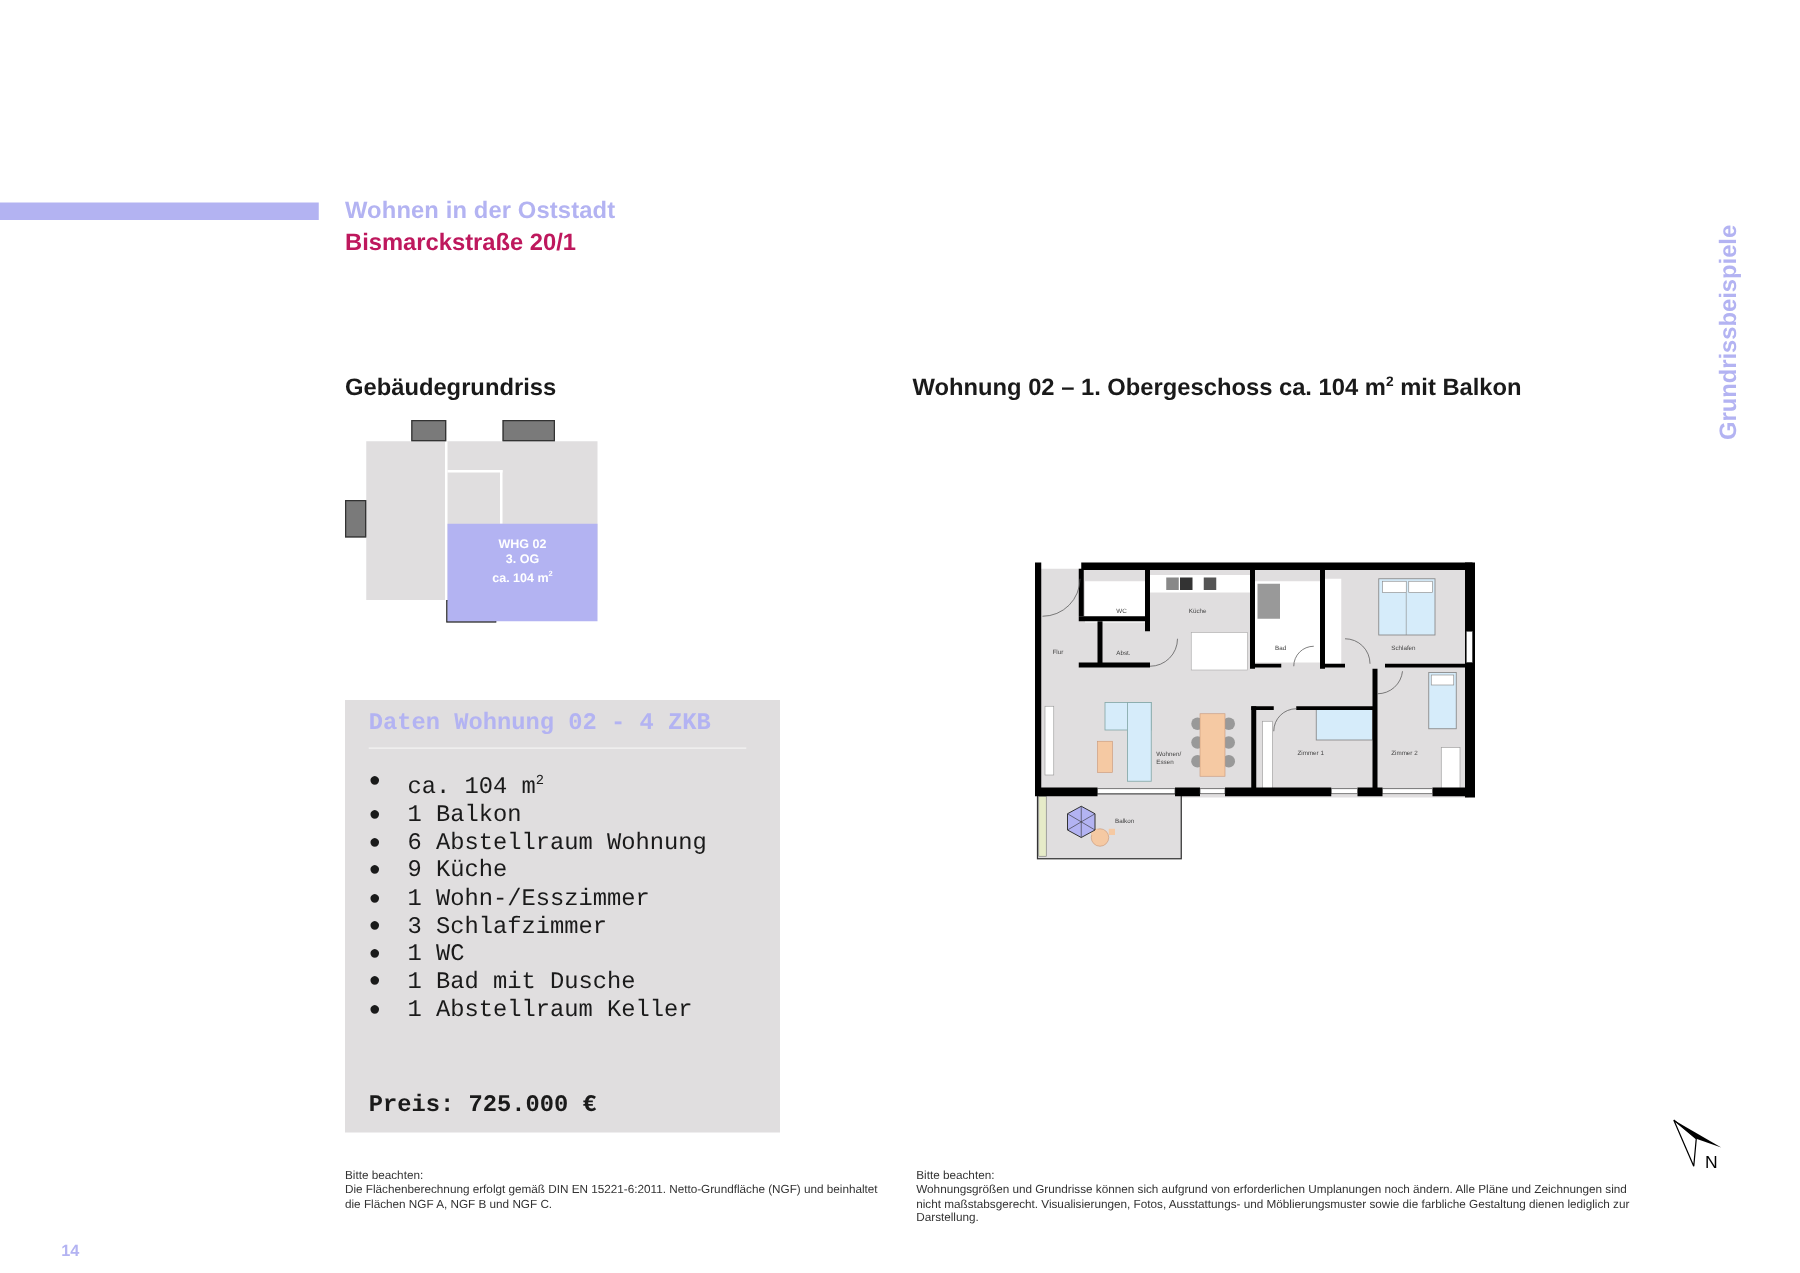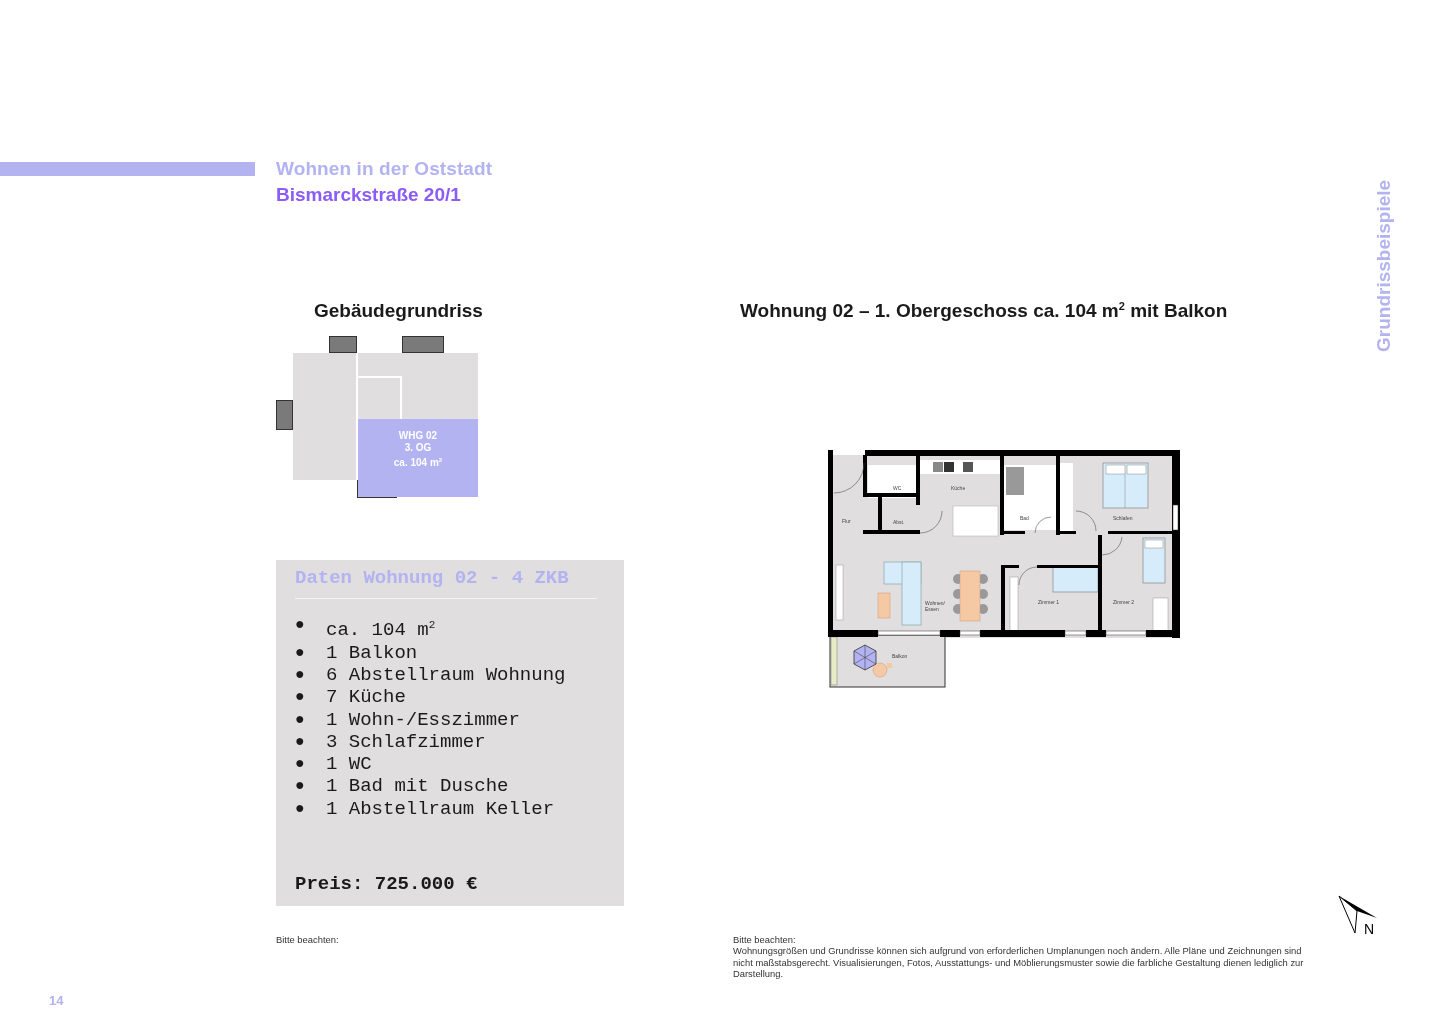--- a/index.html
+++ b/index.html
@@ -1,20 +1,20 @@
 <!DOCTYPE html>
 <html><head>
 <meta charset="utf-8">
 <style>
   html, body { margin:0; padding:0; }
   body { width:1440px; height:1018px; position:relative; background:#ffffff; overflow:hidden;
          font-family:"Liberation Sans", sans-serif; color:#1a1a1a; }
   .accent-bar { position:absolute; left:0; top:162px; width:255px; height:14px; background:#b3b3f2; }
   .site-title { position:absolute; left:276px; top:158px; font-size:19px; font-weight:bold; color:#b3b3f2; letter-spacing:0.1px; }
-  .site-address { position:absolute; left:276px; top:184px; font-size:19px; font-weight:bold; color:#8b5cf6; }
+  .site-address { position:absolute; left:276px; top:184px; font-size:19px; font-weight:bold; color:#be185d; }
   .side-label { position:absolute; left:1373px; top:352px; transform-origin:left top; transform:rotate(-90deg);
                 font-size:19px; font-weight:bold; color:#b3b3f2; white-space:nowrap; }
   .section-h { position:absolute; font-size:19px; font-weight:bold; color:#1a1a1a; }
   .section-h sup { font-size:11px; }
   
   .bp { position:absolute; left:276px; top:336px; width:210px; height:165px; }
   .bp .blk { position:absolute; background:#e0dedf; }
   .bp .dark { position:absolute; background:#7a7a7a; border:1px solid #333; box-sizing:border-box; }
   .bp .wline { position:absolute; background:#ffffff; }
   .bp .unit { position:absolute; left:82px; top:83px; width:120px; height:78px; background:#b3b3f2;
@@ -35,38 +35,38 @@
   .compass { position:absolute; left:1335px; top:893px; width:50px; height:45px; }
 </style>
 </head>
 <body>
 
 <div class="accent-bar"></div>
 <div class="site-title">Wohnen in der Oststadt</div>
 <div class="site-address">Bismarckstraße 20/1</div>
 <div class="side-label">Grundrissbeispiele</div>
 
-<div class="section-h" style="left:276px;top:300px;margin-left:38px;">Gebäudegrundriss</div>
+<div class="section-h" style="left:276px;top:300px;">Gebäudegrundriss</div>
 <div class="bp">
   <div class="blk" style="left:17px;top:17px;width:185px;height:127px;"></div>
   <div class="wline" style="left:80px;top:17px;width:2px;height:127px;"></div>
   <div class="wline" style="left:82px;top:40px;width:44px;height:2px;"></div>
   <div class="wline" style="left:124px;top:40px;width:2px;height:43px;"></div>
   <div class="dark" style="left:53px;top:0;width:28px;height:17px;"></div>
   <div class="dark" style="left:126px;top:0;width:42px;height:17px;"></div>
   <div class="dark" style="left:0;top:64px;width:17px;height:30px;"></div>
   <div class="dark" style="left:81px;top:144px;width:40px;height:18px;"></div>
   <div class="unit">
     <div>WHG 02</div>
     <div>3. OG</div>
     <div><span>ca. 104 m</span><sup>2</sup></div>
   </div>
 </div>
 
-<div class="section-h" style="left:730px;top:300px;margin-left:10px;">
+<div class="section-h" style="left:730px;top:300px;">
   <span>Wohnung 02 – 1. Obergeschoss ca. 104 m</span><sup>2</sup><span> mit Balkon</span>
 </div>
 
 <svg class="floorplan" viewBox="0 0 370 250" width="370" height="250">
 
   <rect x="10" y="10" width="345" height="183" fill="#e0dedf"></rect>
 
   <rect x="10" y="190" width="115" height="52" fill="#e0dedf" stroke="#333" stroke-width="1"></rect>
   <rect x="11" y="192" width="6" height="48" fill="#e6ebc8" stroke="#777" stroke-width="0.5"></rect>
 
@@ -181,21 +181,21 @@
     <li>
         <span class="b">●</span>
         <span>1 Balkon</span>
       </li>
     <li>
         <span class="b">●</span>
         <span>6 Abstellraum Wohnung</span>
       </li>
     <li>
         <span class="b">●</span>
-        <span>7 Küche</span>
+        <span>9 Küche</span>
       </li>
     <li>
         <span class="b">●</span>
         <span>1 Wohn-/Esszimmer</span>
       </li>
     <li>
         <span class="b">●</span>
         <span>3 Schlafzimmer</span>
       </li>
     <li>
@@ -209,20 +209,21 @@
     <li>
         <span class="b">●</span>
         <span>1 Abstellraum Keller</span>
       </li>
   </ul>
   <div class="price">Preis: 725.000 €</div>
 </div>
 
 <div class="note" style="left:276px;top:934px;width:430px;">
   <div>Bitte beachten:</div>
+  <div>Die Flächenberechnung erfolgt gemäß DIN EN 15221-6:2011. Netto-Grundfläche (NGF) und beinhaltet die Flächen NGF A, NGF B und NGF C.</div>
 </div>
 <div class="note" style="left:733px;top:934px;width:585px;">
   <div>Bitte beachten:</div>
   <div>Wohnungsgrößen und Grundrisse können sich aufgrund von erforderlichen Umplanungen noch ändern. Alle Pläne und Zeichnungen sind nicht maßstabsgerecht. Visualisierungen, Fotos, Ausstattungs- und Möblierungsmuster sowie die farbliche Gestaltung dienen lediglich zur Darstellung.</div>
 </div>
 
 <svg class="compass" viewBox="0 0 50 45" width="50" height="45">
   <polygon points="4,3 42,25 22,18" fill="#000"></polygon>
   <polyline points="4,3 22,18 20,40 4,3" fill="none" stroke="#000" stroke-width="1"></polyline>
   <text x="29" y="41" font-family="Liberation Sans, sans-serif" font-size="14" fill="#000">N</text>

